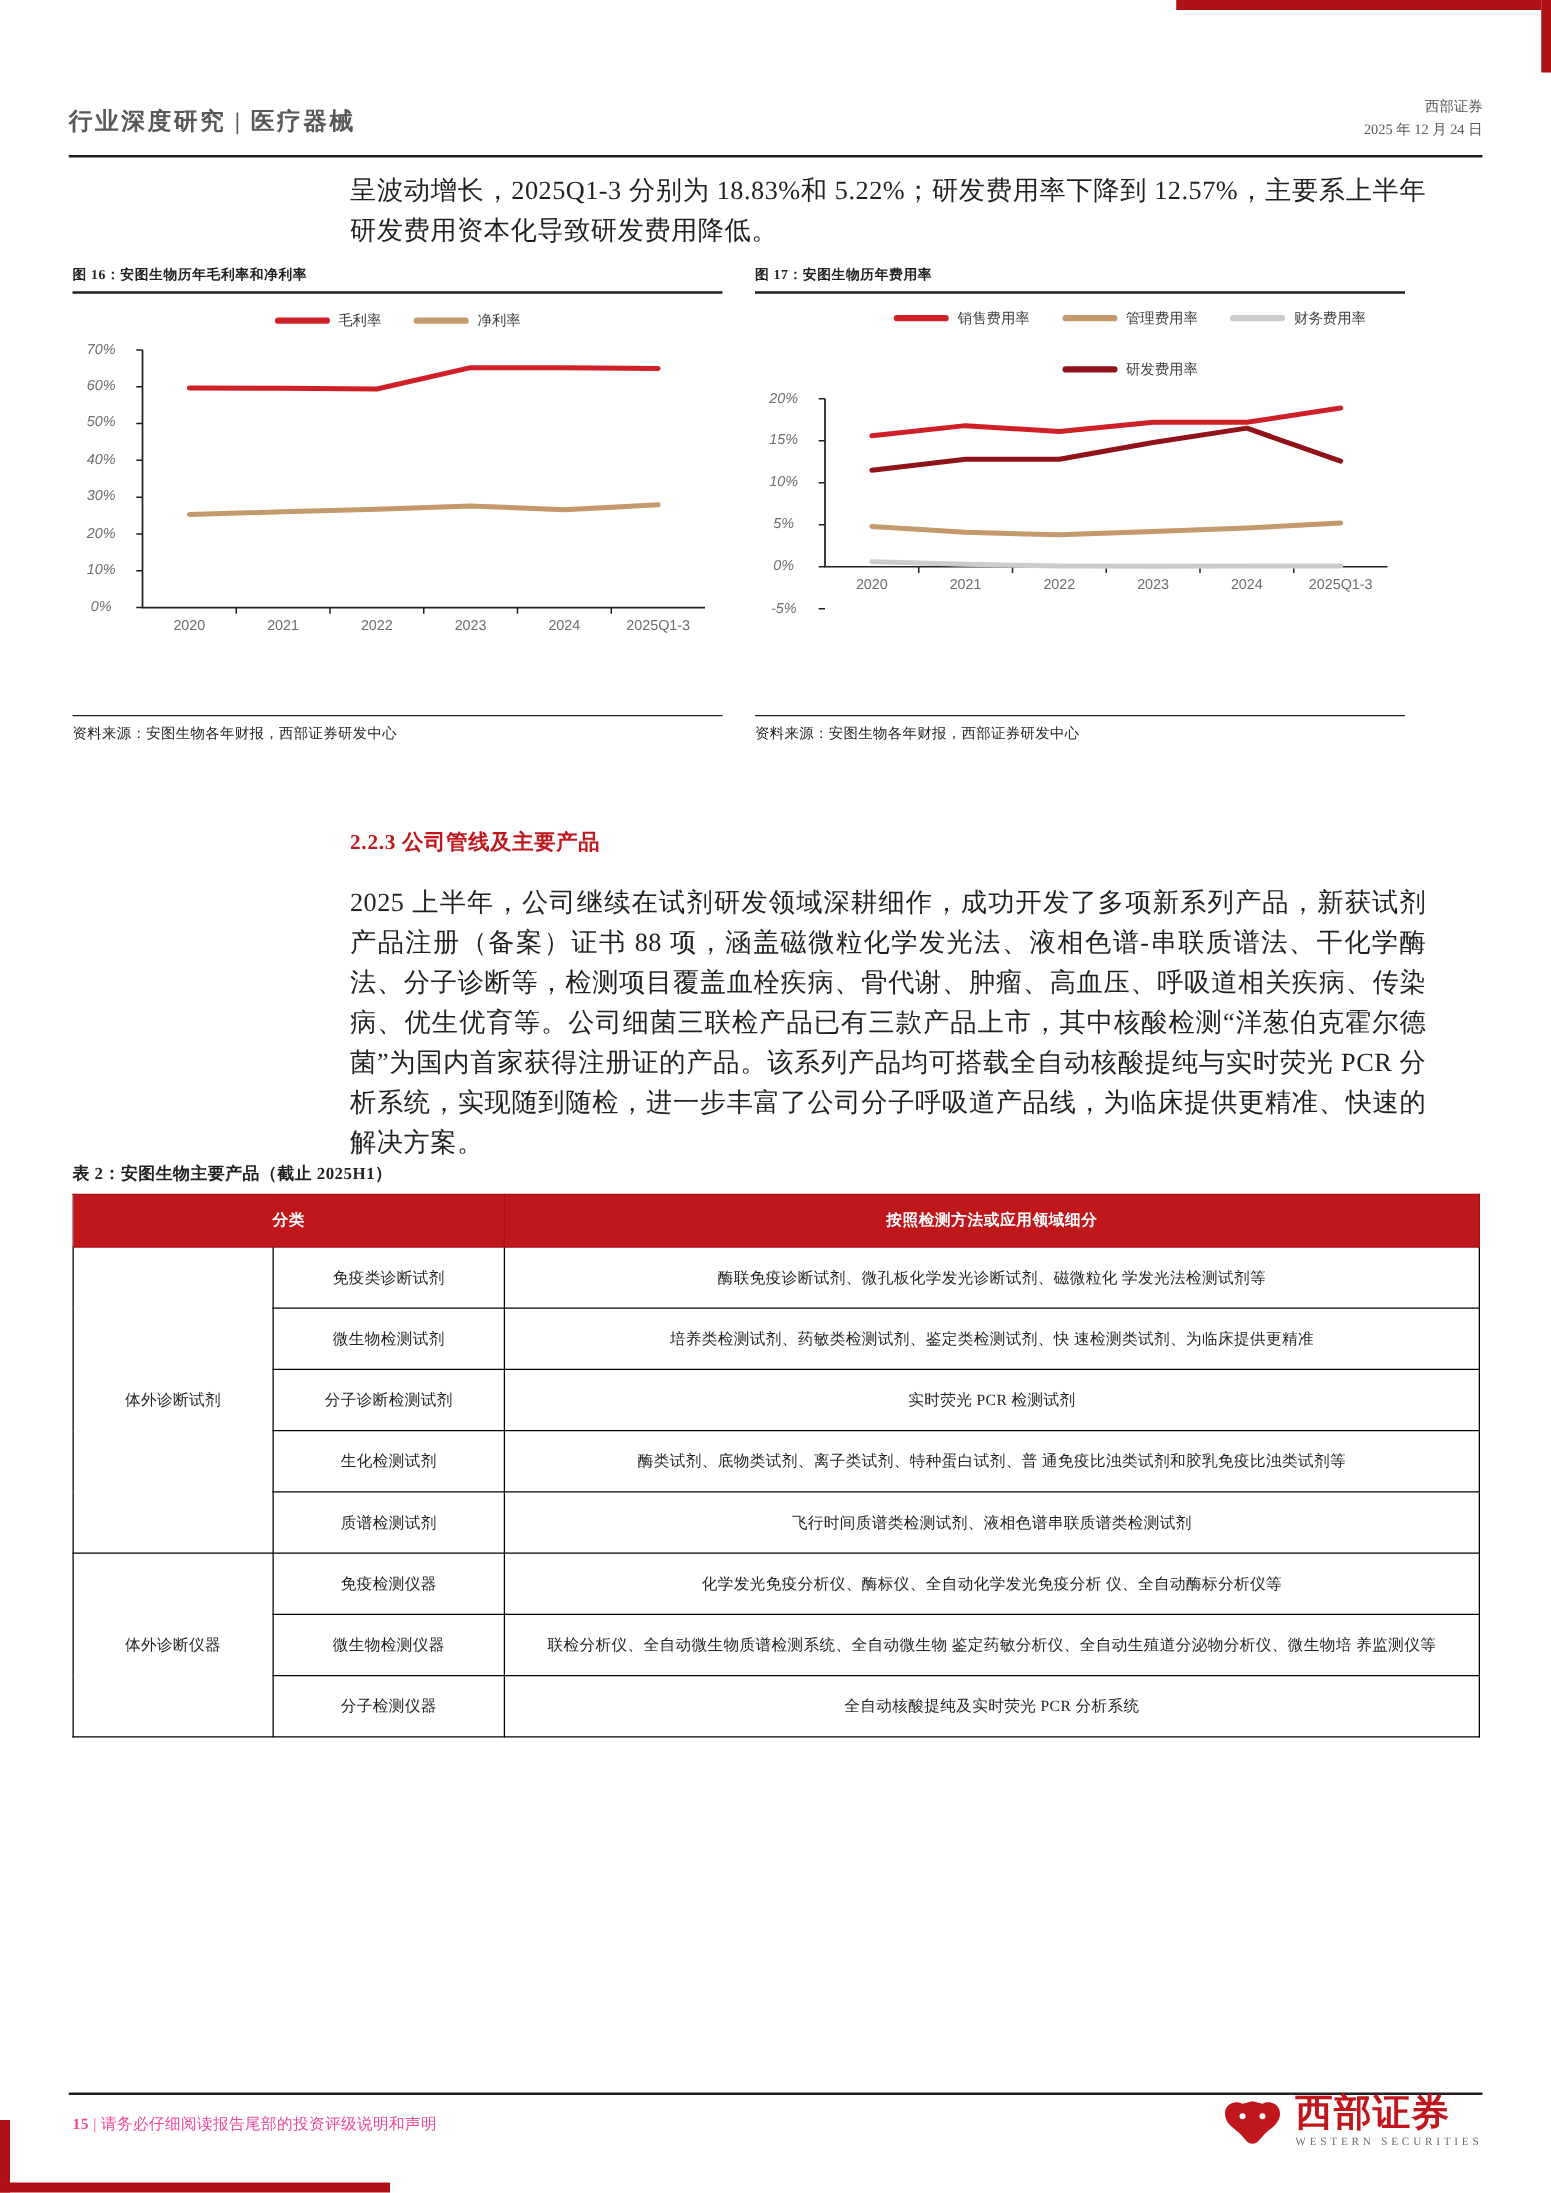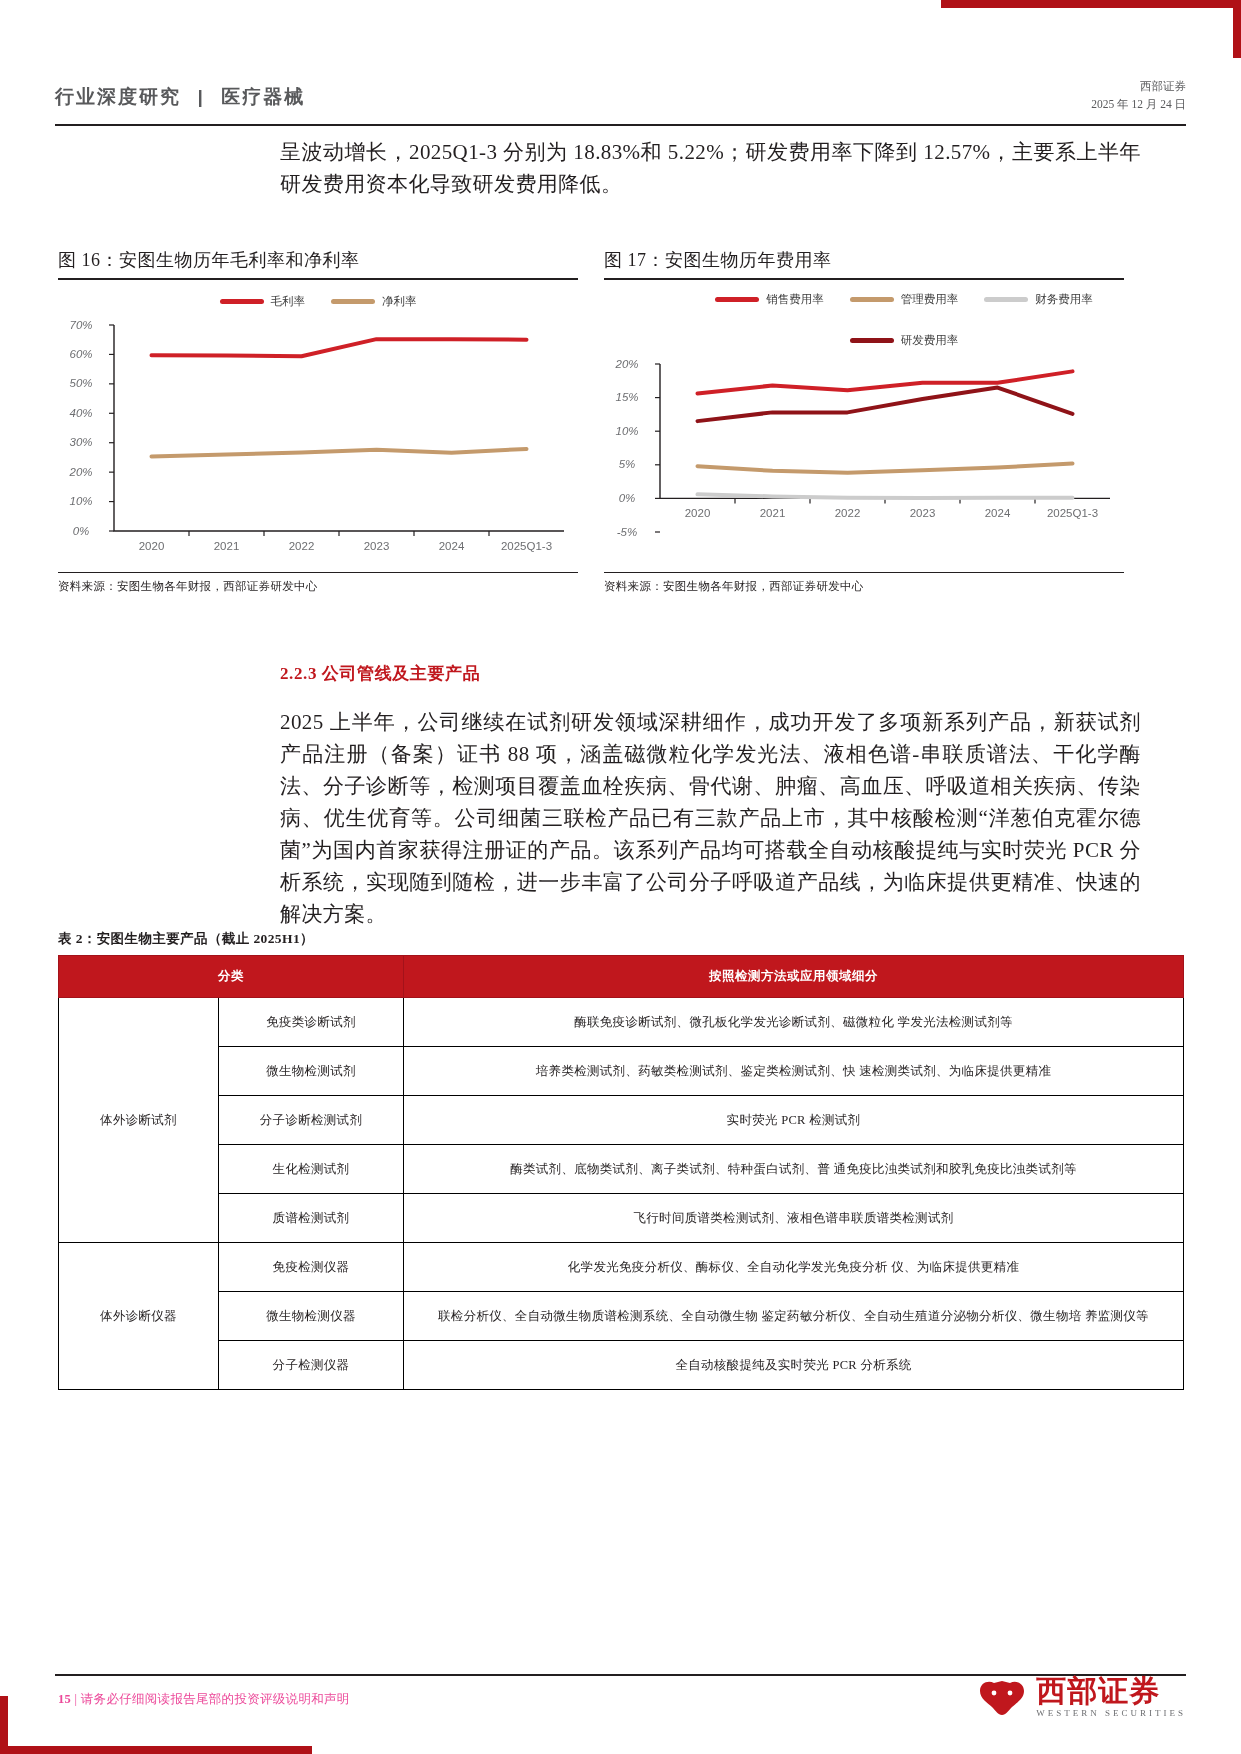--- a/index.html
+++ b/index.html
@@ -10,35 +10,35 @@
   }
   
   .corner-tr{position:absolute;top:0;right:0;width:300px;height:62px;}
   .corner-tr .bar{position:absolute;background:#b01117;}
   .corner-bl{position:absolute;bottom:0;left:0;width:320px;height:62px;}
   .corner-bl .bar{position:absolute;background:#b01117;}
 
   
   .page-header{position:absolute;top:78px;left:55px;right:55px;height:46px;}
   .hdr-left{position:absolute;left:0;top:6px;font-size:19px;letter-spacing:2px;color:#58595b;
-    font-family:Liberation Mono, monospace;font-weight:600;}
+    font-family:Liberation Serif, serif;font-weight:600;}
   .hdr-right{position:absolute;right:0;top:0;text-align:right;font-size:11.5px;color:#58595b;line-height:1.55;}
   .hdr-rule{position:absolute;left:55px;right:55px;top:124px;height:2px;background:#231f20;}
 
   
   .para{position:absolute;font-size:21px;line-height:32px;text-align:justify;
         letter-spacing:.4px;}
   .intro{left:280px;right:100px;top:136px;}
   .main-para{left:280px;right:100px;top:706px;}
 
   
   .fig{position:absolute;top:212px;width:520px;height:382px;}
   .fig.left{left:58px;}
   .fig.right{left:604px;}
-  .fig-title{font-size:18px;font-weight:400;color:#231f20;padding-bottom:6px;letter-spacing:.5px;margin-top:36px;}
+  .fig-title{font-size:11px;font-weight:700;color:#231f20;padding-bottom:6px;letter-spacing:.5px;}
   .fig-rule{height:1.5px;background:#231f20;}
   .fig-body{position:relative;height:300px;}
   .fig-src{position:absolute;left:0;right:0;bottom:0;border-top:1px solid #231f20;
            padding-top:6px;font-size:11.5px;color:#231f20;letter-spacing:.3px;}
 
   .legend{display:flex;justify-content:center;gap:26px;flex-wrap:wrap;padding-top:14px;}
   .legend.two-rows{padding-top:12px;max-width:420px;margin:0 auto;align-items:center;}
   .lg-item{display:flex;align-items:center;gap:7px;font-size:11.5px;color:#3d3d3d;}
   .lg-swatch{display:block;width:44px;height:5px;border-radius:3px;}
 
@@ -209,21 +209,21 @@
         <td>生化检测试剂</td>
         <td>酶类试剂、底物类试剂、离子类试剂、特种蛋白试剂、普 通免疫比浊类试剂和胶乳免疫比浊类试剂等</td>
       </tr>
       <tr>
         <td>质谱检测试剂</td>
         <td>飞行时间质谱类检测试剂、液相色谱串联质谱类检测试剂</td>
       </tr>
       <tr>
         <td rowspan="3">体外诊断仪器</td>
         <td>免疫检测仪器</td>
-        <td>化学发光免疫分析仪、酶标仪、全自动化学发光免疫分析 仪、为临床提供更精准</td>
+        <td>化学发光免疫分析仪、酶标仪、全自动化学发光免疫分析 仪、全自动酶标分析仪等</td>
       </tr>
       <tr>
         <td>微生物检测仪器</td>
         <td>联检分析仪、全自动微生物质谱检测系统、全自动微生物 鉴定药敏分析仪、全自动生殖道分泌物分析仪、微生物培 养监测仪等</td>
       </tr>
       <tr>
         <td>分子检测仪器</td>
         <td>全自动核酸提纯及实时荧光 PCR 分析系统</td>
       </tr>
     </tbody>

